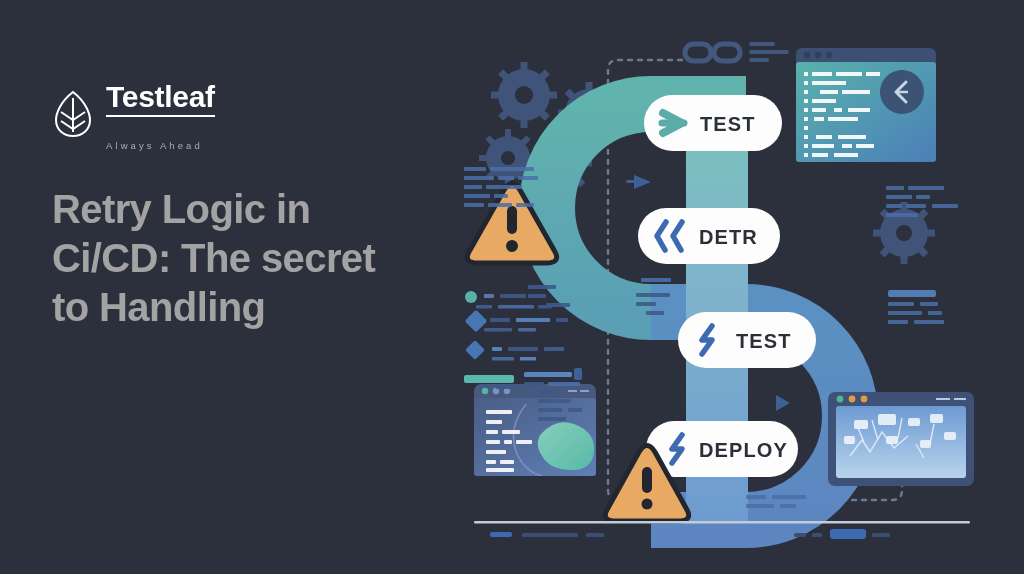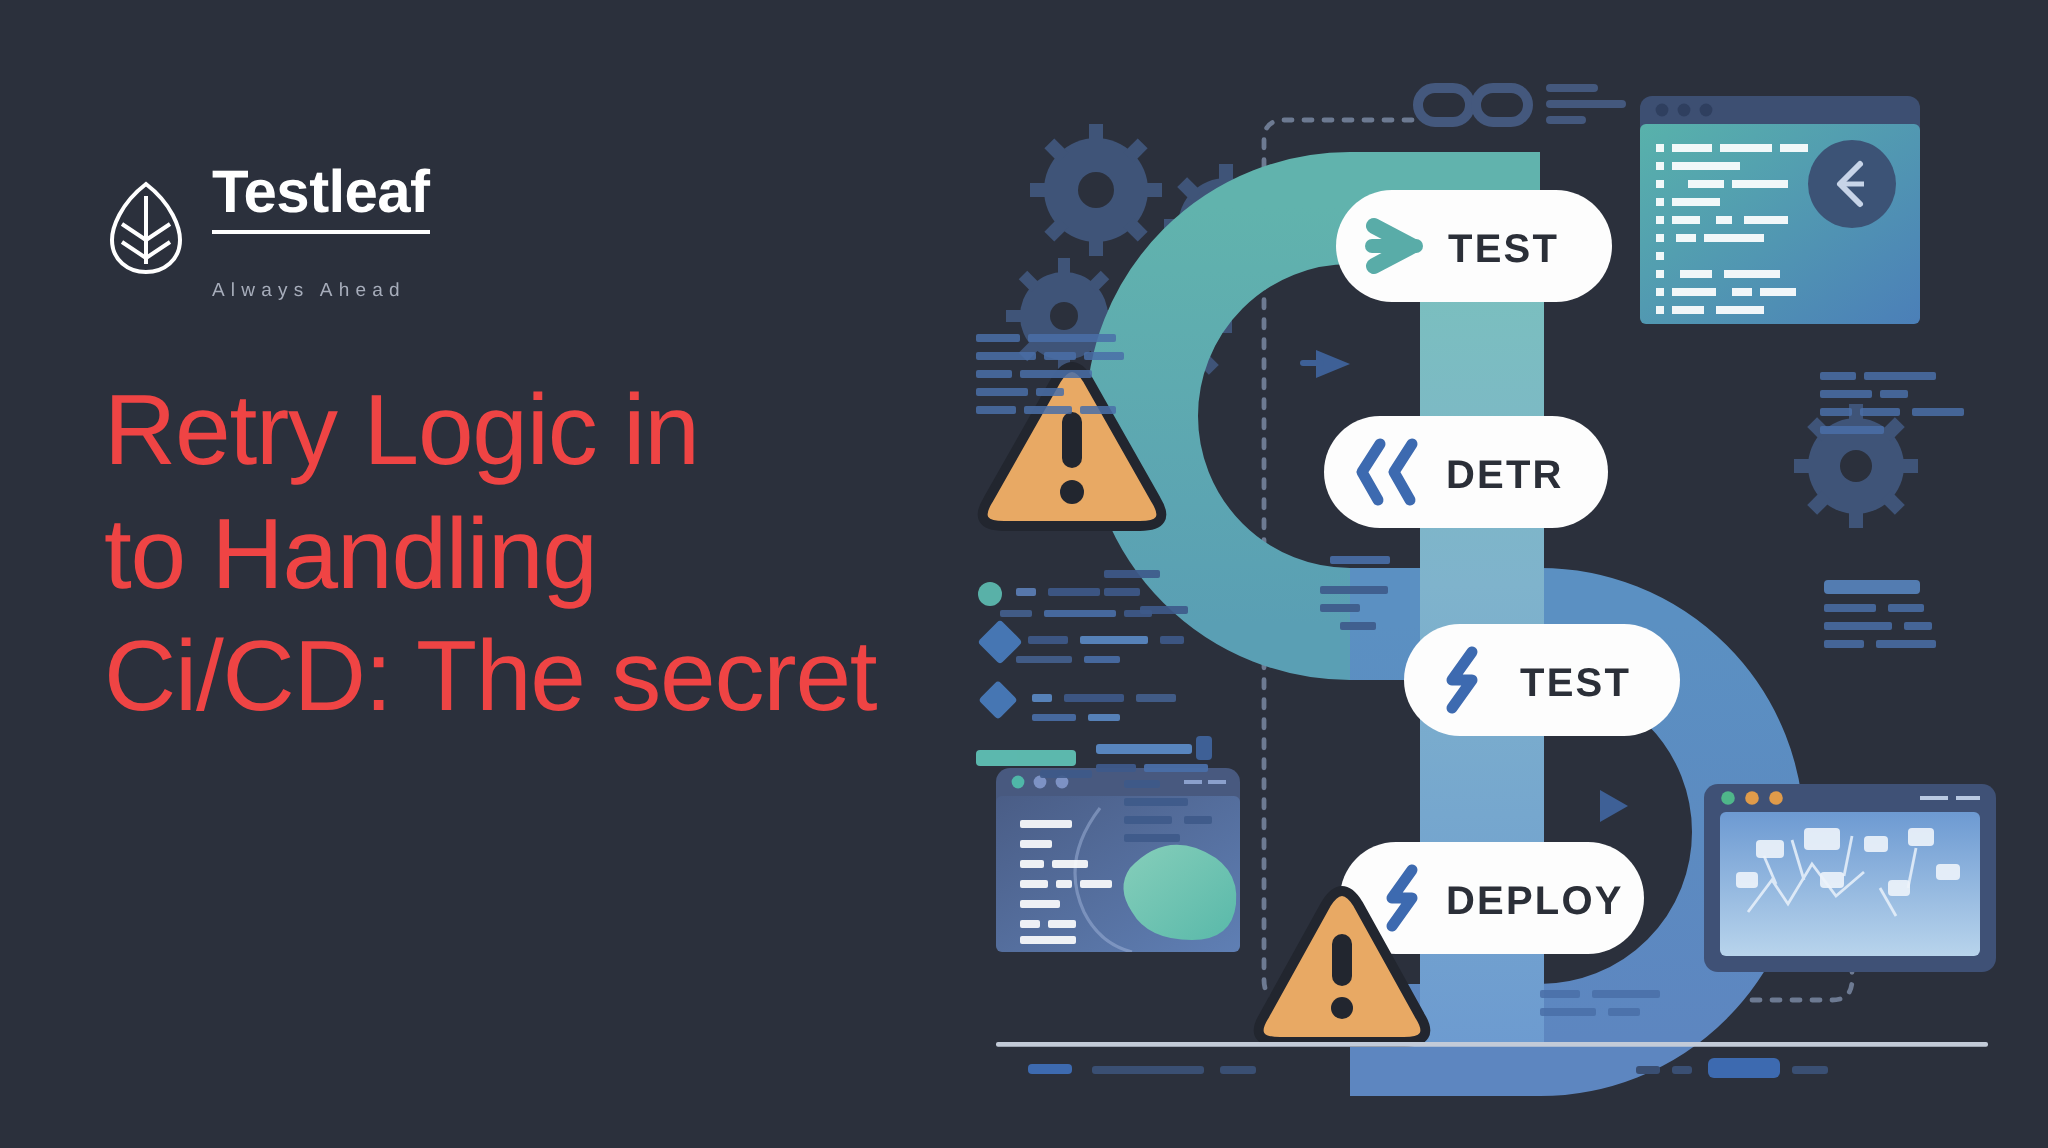--- a/index.html
+++ b/index.html
@@ -29,27 +29,27 @@
   }
   #logo-rule { height:1.5px; background:#ffffff; margin:3px 0 4px 0; width:100%; }
   #logo-tagline {
     font-size:9.5px; color:#a7adbb; letter-spacing:3.1px;
     font-weight:normal;
     margin-top:20px;
   }
 
   #headline {
     position:absolute; left:52px; top:185px; width:410px;
-    color:#ef4444; font-size:50px; font-weight:normal;
+    color:#a3a3a3; font-size:40px; font-weight:bold;
     line-height:1.23; letter-spacing:-0.6px;
   }
   #headline .ln { display:block; white-space:nowrap; }
 
   
-  #art { position:absolute; left:470px; top:0; width:554px; height:507px; }
+  #art { position:absolute; left:446px; top:0; width:554px; height:507px; }
   #art svg { display:block; }
 </style>
 </head>
 <body>
 
 <div id="banner">
 
   <div id="logo-block">
     <span>
       <svg id="logo-mark" viewBox="0 0 42 48">
@@ -61,22 +61,22 @@
     </span>
     <div id="logo-text-wrap">
       <div id="logo-word">Testleaf</div>
       <div id="logo-rule"></div>
       <div id="logo-tagline">Always Ahead</div>
     </div>
   </div>
 
   <h1 id="headline">
     <span class="ln">Retry Logic in</span>
+    <span class="ln">Ci/CD: The secret</span>
     <span class="ln">to Handling</span>
-    <span class="ln">Ci/CD: The secret</span>
   </h1>
 
   <div id="art">
   <svg width="554" height="574" viewBox="0 0 554 574">
     <defs>
       <linearGradient id="sTop" x1="0" y1="0" x2="0" y2="1">
         <stop offset="0%" stop-color="#61b3ad"></stop>
         <stop offset="100%" stop-color="#5a9fb4"></stop>
       </linearGradient>
       <linearGradient id="sBot" x1="0" y1="0" x2="0" y2="1">

